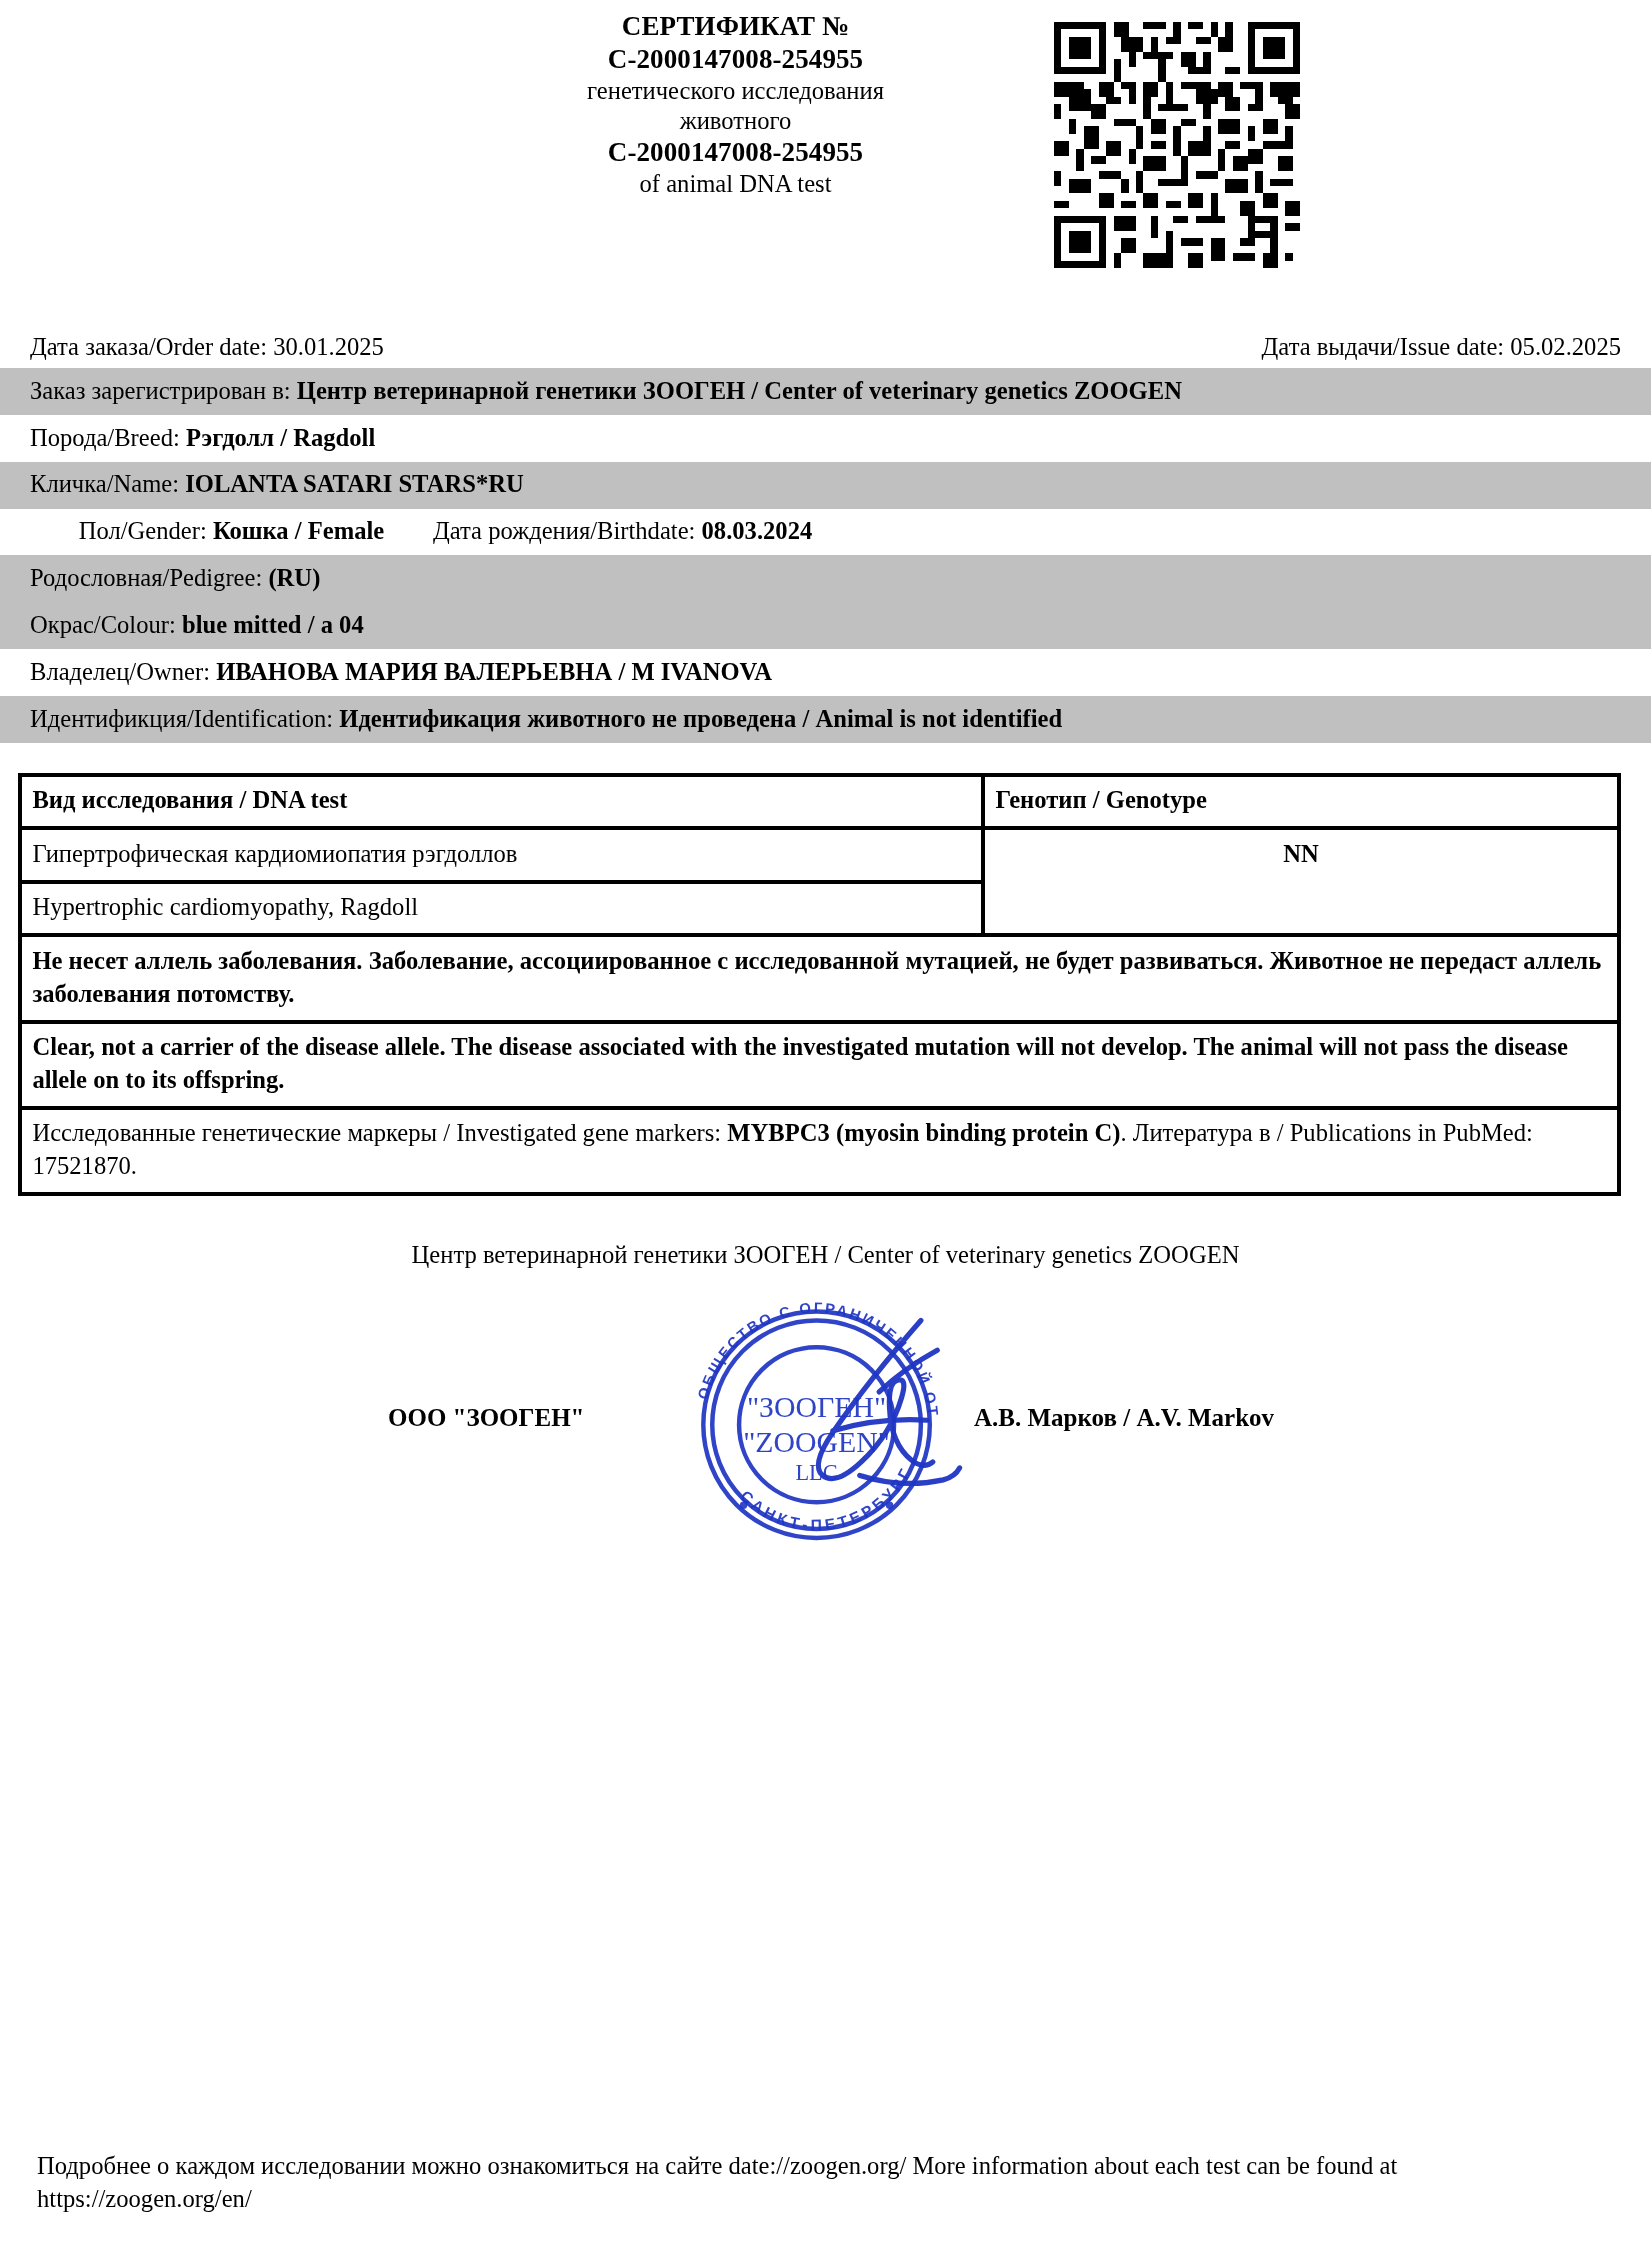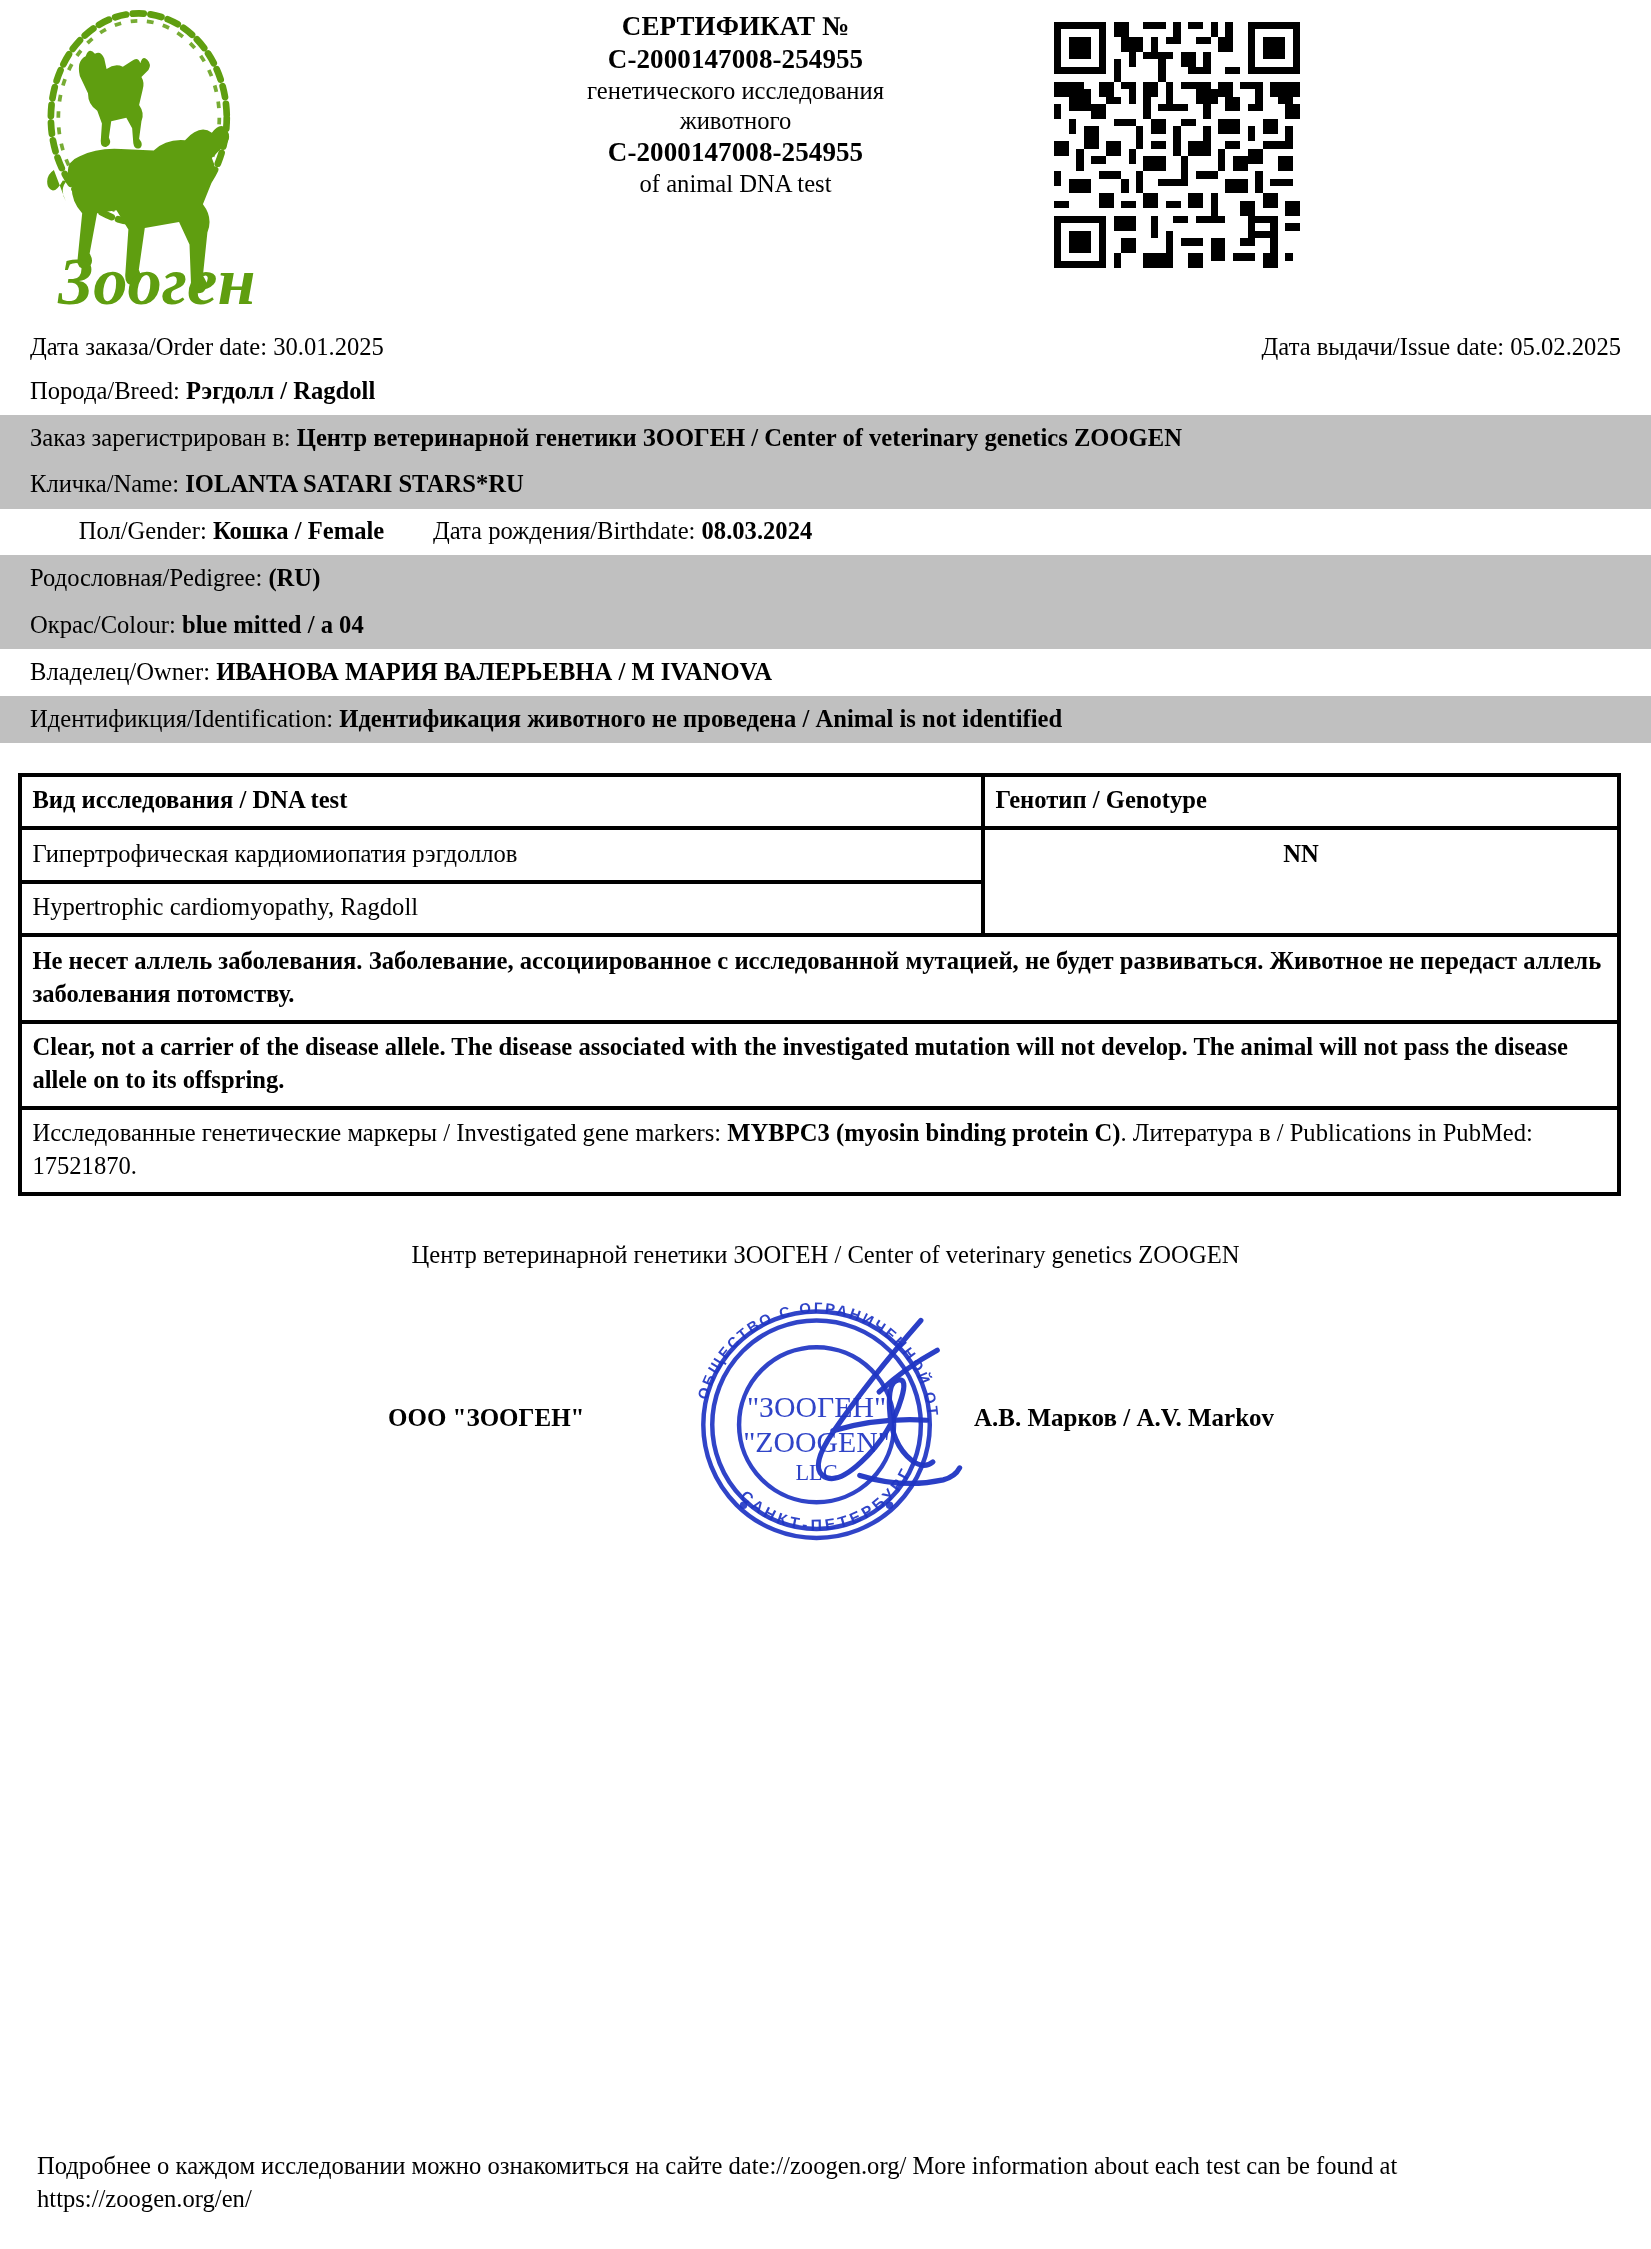--- a/index.html
+++ b/index.html
@@ -144,48 +144,20 @@
     padding: 0 37px;
     font-size: 24.6px;
     line-height: 1.35;
   }
 </style>
 </head>
 <body>
 
 <div class="header">
 
-  <div class="logo">
-    <svg viewBox="0 0 330 420" width="246" height="313" aria-hidden="true">
-      <g fill="none" stroke="#5f9e10" stroke-width="9">
-
-        <ellipse cx="150" cy="150" rx="118" ry="140" stroke-dasharray="15 9" stroke-linecap="round"></ellipse>
-        <ellipse cx="150" cy="150" rx="108" ry="130" stroke-dasharray="9 13" stroke-width="5" opacity=".85"></ellipse>
-      </g>
-      <g fill="#5f9e10">
-
-        <path d="M78 128 q-6 -26 10 -34 q6 -16 16 -4 q10 -6 16 8 l4 18
-                 q14 -10 28 -4 l16 -10 q10 -8 14 4 q4 -14 12 -6 q8 8 2 18
-                 l-12 12 q6 10 2 22 l-6 26 q10 14 4 28 l-4 30 q8 10 2 16
-                 q-10 4 -12 -8 l-2 -26 l-10 -18 l-26 6 l-4 28 q6 12 -4 16
-                 q-10 2 -10 -10 l2 -30 l-8 -22 q-16 -10 -16 -30 z" transform="translate(10,-6) scale(0.78)"></path>
-
-        <path d="M52 262 q-10 -18 4 -30 q-6 -22 14 -30 q24 -12 56 -10
-                 l44 2 q16 -16 42 -14 q20 -22 36 -10 q12 -16 20 -4
-                 q8 12 -4 22 l-16 16 q8 16 0 32 l-12 30 q14 18 6 38
-                 l-6 58 q10 14 0 22 q-14 6 -16 -12 l-2 -52 l-14 -30
-                 l-46 8 l-8 56 q8 16 -6 20 q-14 2 -12 -16 l4 -58
-                 l-16 -26 l-26 4 l-10 54 q8 14 -4 20 q-14 2 -12 -14
-                 l6 -60 q-16 -16 -14 -42 l-12 -2 q-12 22 -20 8
-                 q-4 -14 8 -22 z"></path>
-
-        <text x="42" y="400" font-family="'Liberation Serif',serif" font-size="92" font-style="italic" font-weight="bold" fill="#5f9e10">Зооген</text>
-      </g>
-    </svg>
-  </div>
 
   <div class="title-block">
     <div class="big">СЕРТИФИКАТ №</div>
     <div class="big">C-2000147008-254955</div>
     <div class="small">генетического исследования</div>
     <div class="small">животного</div>
     <div class="big">C-2000147008-254955</div>
     <div class="small">of animal DNA test</div>
   </div>
 
@@ -312,26 +284,26 @@
   </div>
 </div>
 
 <div class="date-row">
   <span>Дата заказа/Order date: 30.01.2025</span>
   <span>Дата выдачи/Issue date: 05.02.2025</span>
 </div>
 
 <div class="fields">
 
+  <div class="field-row shaded">
+    <span>Заказ зарегистрирован в: </span><b>Центр ветеринарной генетики ЗООГЕН / Center of veterinary genetics ZOOGEN</b>
+  </div>
+
   <div class="field-row">
     <span>Порода/Breed: </span><b>Рэгдолл / Ragdoll</b>
-  </div>
-
-  <div class="field-row shaded">
-    <span>Заказ зарегистрирован в: </span><b>Центр ветеринарной генетики ЗООГЕН / Center of veterinary genetics ZOOGEN</b>
   </div>
 
   <div class="field-row shaded">
     <span>Кличка/Name: </span><b>IOLANTA SATARI STARS*RU</b>
   </div>
 
   <div class="field-row">
     <div class="split">
       <div class="left">
         <span>Пол/Gender: </span><b>Кошка / Female</b>

